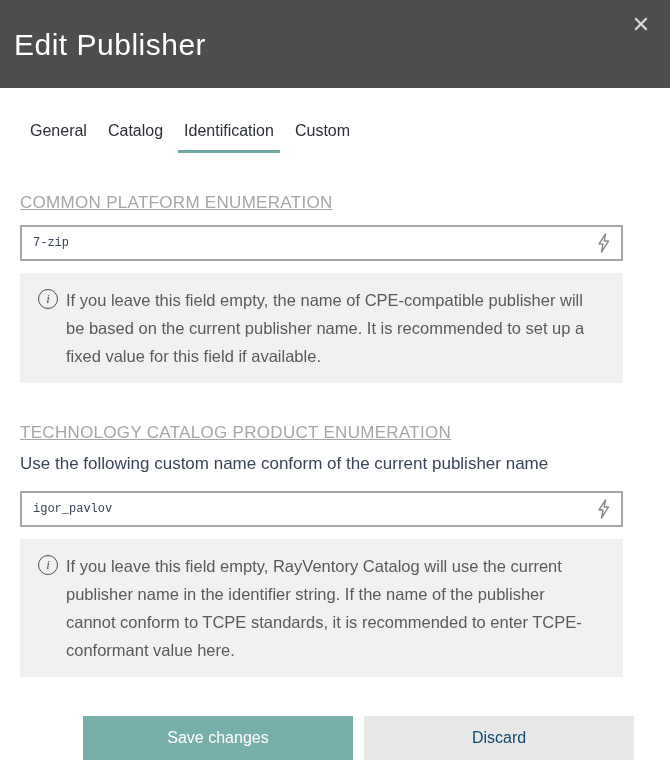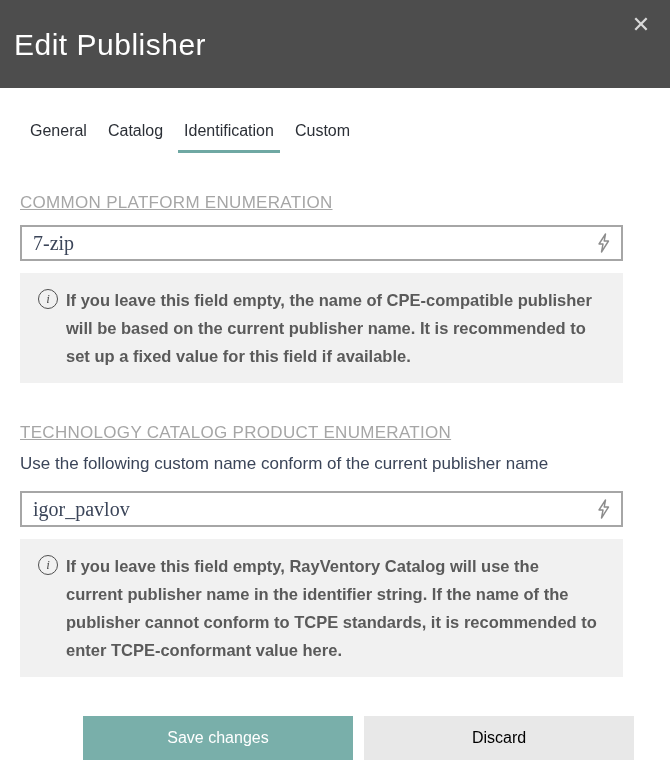--- a/index.html
+++ b/index.html
@@ -45,53 +45,53 @@
   }
   .section-desc {
     margin-top: 6px; font-size: 17px; line-height: 30px; color: #3b4559; max-width: 603px;
   }
   .field {
     margin-top: 12px; height: 36px; border: 2px solid #a6a6a6; background: #fff;
     display: flex; align-items: center; position: relative; width: 603px;
   }
   .field input {
     border: none; outline: none; flex: 1; height: 100%; padding: 0 34px 0 11px;
-    font-size: 20px; color: #3b4559; font-family: Liberation Serif, serif;
+    font-size: 12px; color: #3b4559; font-family: Liberation Mono, monospace;
     background: transparent;
   }
   .bolt {
     position: absolute; right: 9px; top: 50%; transform: translateY(-50%);
     width: 18px; height: 22px; display: flex; align-items: center; justify-content: center;
     cursor: pointer;
   }
 
   .info-box {
     margin-top: 12px; width: 603px; background: #f1f1f1;
     padding: 13px 26px 13px 18px; display: flex; align-items: flex-start;
   }
   .info-icon {
     flex: 0 0 auto; width: 20px; height: 20px; border: 1.6px solid #4f4f4f; border-radius: 50%;
     color: #4f4f4f; font-size: 13px; line-height: 17px; text-align: center;
     margin-top: 3px; margin-right: 8px; font-family: "Liberation Serif", serif; font-style: italic;
   }
-  .info-text { font-size: 16.5px; line-height: 28px; color: #5a5a5a; font-weight: bold; }
+  .info-text { font-size: 16.5px; line-height: 28px; color: #5a5a5a; }
 
   
   .button-row {
     flex: 0 0 auto; display: flex; justify-content: center; gap: 11px;
     margin-bottom: 20px;
     padding-left: 47px;
   }
   .btn {
     width: 270px; height: 44px; border: none; cursor: pointer;
     font-size: 16px; font-family: "Liberation Sans", "DejaVu Sans", sans-serif;
     display: flex; align-items: center; justify-content: center;
   }
   .btn-save { background: #79afaa; color: #ffffff; }
-  .btn-discard { background: #e8e8e8; color: #000000; }
+  .btn-discard { background: #e8e8e8; color: #0c4a6e; }
 </style>
 </head>
 <body>
 
 <div class="dialog">
 
   <div class="header">
     <div class="header-title">Edit Publisher</div>
     <div class="close-btn">✕</div>
   </div>

